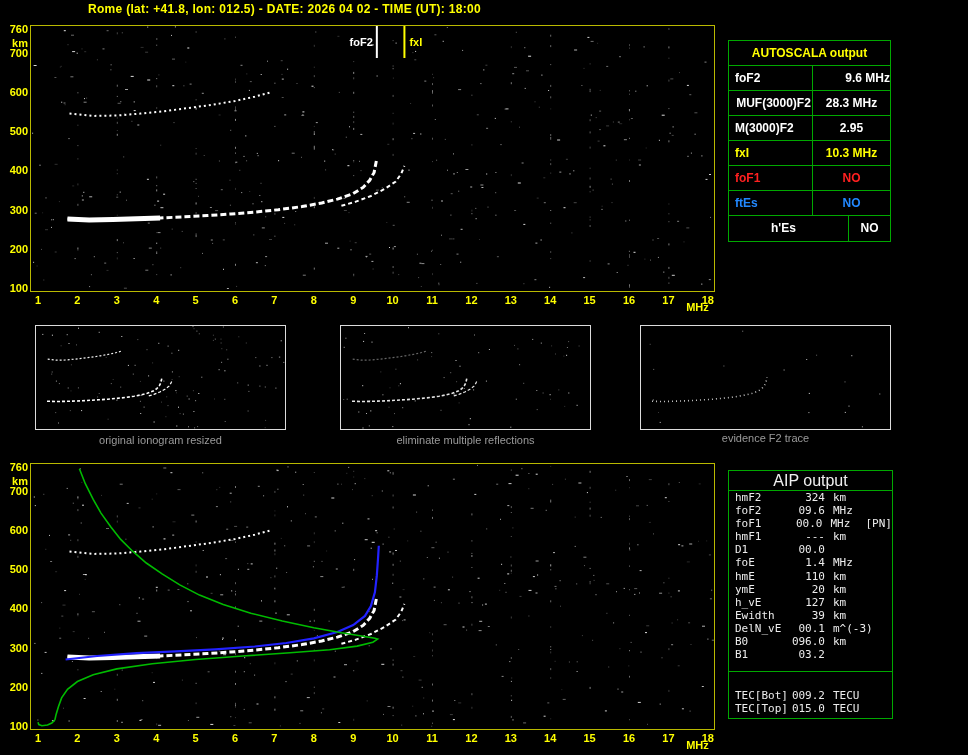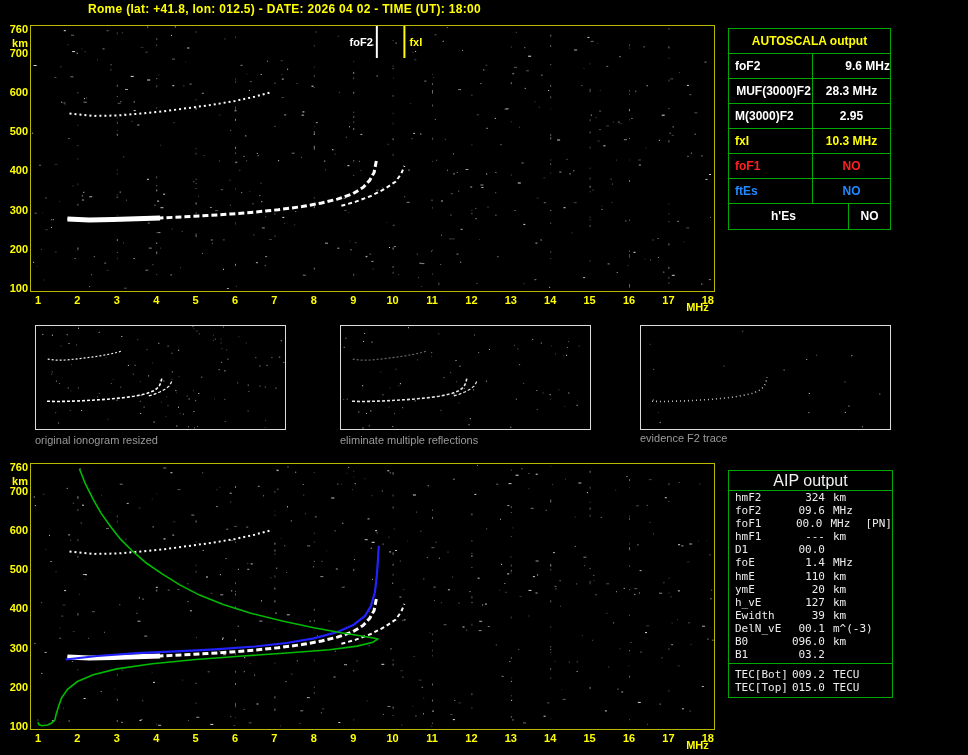--- a/index.html
+++ b/index.html
@@ -7,37 +7,37 @@
   .screen{position:relative;width:968px;height:755px;background:#000;overflow:hidden;
           font-family:"Liberation Sans",sans-serif}
   .title{position:absolute;left:88px;top:2px;color:#ffff00;font-size:12px;font-weight:bold;letter-spacing:.3px;white-space:nowrap}
   .plot{position:absolute;border:1px solid #b9b900;background:#000}
   .plot svg{display:block;background:#000}
   .axlab{position:absolute;color:#ffff00;font-size:11px;font-weight:bold;line-height:12px;white-space:nowrap}
   .ylab{width:26px;text-align:right}
   .xlab{width:22px;text-align:center}
   .mlab{position:absolute;font-size:11px;font-weight:bold;white-space:nowrap}
   .panel{position:absolute;border:1px solid #dcdcdc;background:#000}
-  .caption{position:absolute;color:#9a9a9a;font-size:11px;text-align:left}
-  .atable{position:absolute;left:728px;top:28px;width:163px;border:1px solid #00a800;background:#000}
+  .caption{position:absolute;color:#9a9a9a;font-size:11px;text-align:center}
+  .atable{position:absolute;left:728px;top:40px;width:163px;border:1px solid #00a800;background:#000}
   .atable .hdr{height:25px;line-height:25px;text-align:center;color:#ffff00;font-weight:bold;font-size:12px;border-bottom:1px solid #00a800}
   .arow{display:flex;height:25px;line-height:25px;border-bottom:1px solid #00a800;font-size:12px;font-weight:bold}
   .arow:last-child{border-bottom:none}
   .arow .lbl{width:84px;padding-left:6px;border-right:1px solid #00a800}
   .arow .val{flex:1;text-align:center}
   .aip{position:absolute;left:728px;top:470px;width:165px;border:1px solid #00a800;background:#000;
        font-family:"DejaVu Sans Mono",monospace;font-size:11px;color:#ececec;padding-bottom:3px}
   .aip .hdr{height:20px;line-height:20px;text-align:center;border-bottom:1px solid #00a800;
             font-family:"Liberation Sans",sans-serif;font-size:16px;color:#f0f0f0}
   .aiprow{display:flex;height:13.1px;line-height:13.1px;padding-left:6px;white-space:nowrap}
   .aiprow .l{width:54px}
   .aiprow .v{width:36px;text-align:right}
   .aiprow .u{width:44px;padding-left:8px}
   .aiprow .n{flex:1}
-  .tecsep{border-top:1px solid #00a800;margin-top:2px;padding-top:4px}
+  .tecsep{border-top:1px solid #00a800;margin-top:10px;padding-top:17px}
 </style>
 </head>
 <body>
 
 <div class="screen">
 
   <div class="title">Rome (lat: +41.8, lon: 012.5) - DATE: 2026 04 02 - TIME (UT): 18:00</div>
 
   <div class="plot" id="plot-top" style="left:30px;top:25px;width:685px;height:267px">
     <svg id="svg-top" width="683" height="265">

